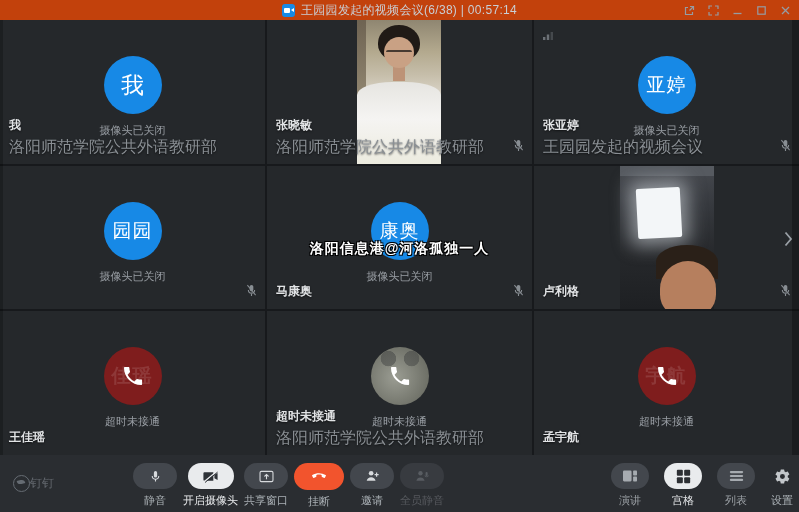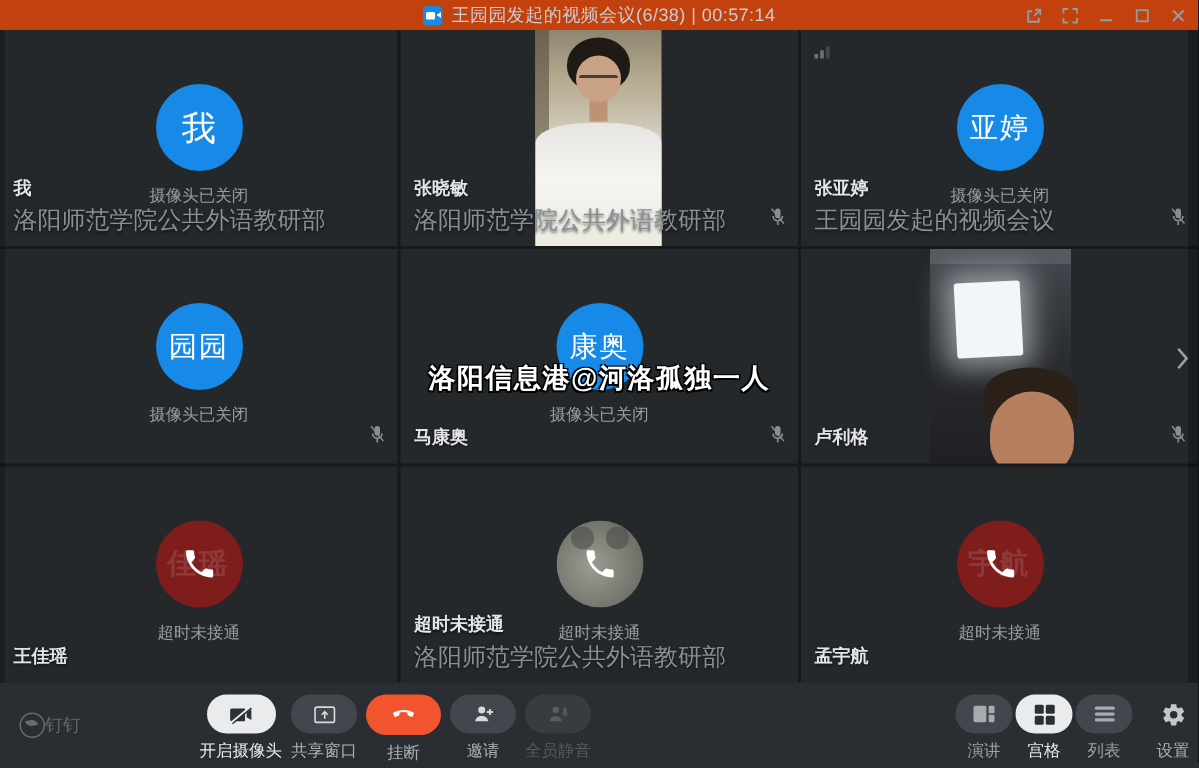--- a/index.html
+++ b/index.html
@@ -42,21 +42,21 @@
   .phone-circle .ghost{position:absolute;inset:0;display:flex;align-items:center;justify-content:center;
     font-size:19px;font-weight:700;letter-spacing:2px;color:rgba(255,255,255,.12);}
   .phone-circle svg{position:absolute;inset:0;margin:auto;}
   .phone-circle.panda{background:
     radial-gradient(circle at 30% 20%, #43454486 12%, transparent 13%),
     radial-gradient(circle at 70% 20%, #43454486 12%, transparent 13%),
     radial-gradient(circle at 42% 52%, #9b9d93 0%, #6b6d64 78%);}
 
   
   .watermark{position:absolute;left:50%;top:74px;transform:translateX(-50%);z-index:6;white-space:nowrap;
-    font-size:18px;font-weight:700;color:#fff;letter-spacing:1px;
+    font-size:14px;font-weight:700;color:#fff;letter-spacing:1px;
     text-shadow:-1px -1px 0 #000,1px -1px 0 #000,-1px 1px 0 #000,1px 1px 0 #000;}
 
   
   .corner-icon{position:absolute;left:8px;top:7px;z-index:4;opacity:.7;}
 
   
   .video-feed{position:absolute;top:0;height:100%;z-index:1;}
   .v1{left:90px;width:84px;background:linear-gradient(180deg,#8f8671 0%,#b3a98e 22%,#c6beaa 38%,#ded9cf 55%,#ecebe7 72%,#f1f0ee 100%);}
   .v1 .doorframe{position:absolute;left:0;top:0;width:9px;height:68%;background:linear-gradient(180deg,#6e6352,#9a8f78);}
   .v1 .hair{position:absolute;left:21px;top:5px;width:42px;height:36px;border-radius:50% 50% 46% 46%;background:#201a16;}
@@ -90,21 +90,21 @@
   .tb-btn{display:flex;flex-direction:column;align-items:center;margin:0 3px;cursor:pointer;}
   .pill{height:26px;border-radius:14px;background:#43474d;display:flex;align-items:center;justify-content:center;}
   .tb-btn .pill{width:44px;}
   .tb-label{margin-top:4px;font-size:11px;color:#aab0b5;white-space:nowrap;}
   .tb-btn.camera .pill{width:46px;background:#e9ebed;}
   .tb-btn.camera .tb-label{color:#e9ebed;}
   .tb-btn.hangup .pill{width:50px;height:27px;background:#f2542d;}
   .tb-btn.disabled .pill{background:#383b40;}
   .tb-btn.disabled .tb-label{color:#56595e;}
 
-  .viewgroup{position:absolute;right:44px;top:8px;display:flex;}
+  .viewgroup{position:absolute;right:44px;top:8px;display:flex;gap:13px;}
   .seg{display:flex;flex-direction:column;align-items:center;margin-left:2px;cursor:pointer;}
   .seg .pill{width:38px;}
   .seg.active .pill{background:#e9ebed;}
   .seg .tb-label{color:#9ba0a5;}
   .seg.active .tb-label{color:#e4e6e8;}
 
   .settings-btn{position:absolute;right:6px;top:8px;display:flex;flex-direction:column;align-items:center;cursor:pointer;}
   .settings-btn .gear-holder{height:26px;display:flex;align-items:center;justify-content:center;}
 </style>
 </head>
@@ -308,20 +308,28 @@
 
   <div class="toolbar">
 
     <div class="dd-logo">
       <span class="dd-mark"></span>
       <span class="dd-text">钉钉</span>
     </div>
 
     <div class="btns">
 
+      <div class="tb-btn">
+        <div class="pill">
+            <svg width="13" height="15" viewBox="0 0 24 24" fill="#d7dadd">
+          <path d="M12 14a3 3 0 0 0 3-3V5a3 3 0 0 0-6 0v6a3 3 0 0 0 3 3zm5-3a5 5 0 0 1-10 0H5a7 7 0 0 0 6 6.92V21h2v-3.08A7 7 0 0 0 19 11h-2z"></path>
+            </svg>
+          </div>
+        <div class="tb-label">静音</div>
+      </div>
 
       <div class="tb-btn camera">
         <div class="pill">
             <svg width="17" height="13" viewBox="0 0 24 18">
           <path fill="#2e3237" d="M16 3v12H3.5A1.5 1.5 0 0 1 2 13.5v-9A1.5 1.5 0 0 1 3.5 3H16zm1.5 3.6 4.5-2.6v10l-4.5-2.6V6.6z"></path>
           <path d="M3 16.5 21 1.5" stroke="#e9ebed" stroke-width="2"></path>
           <path d="M4.2 17.5 22 2.8" stroke="#2e3237" stroke-width="1.4"></path>
             </svg>
           </div>
         <div class="tb-label">开启摄像头</div>

